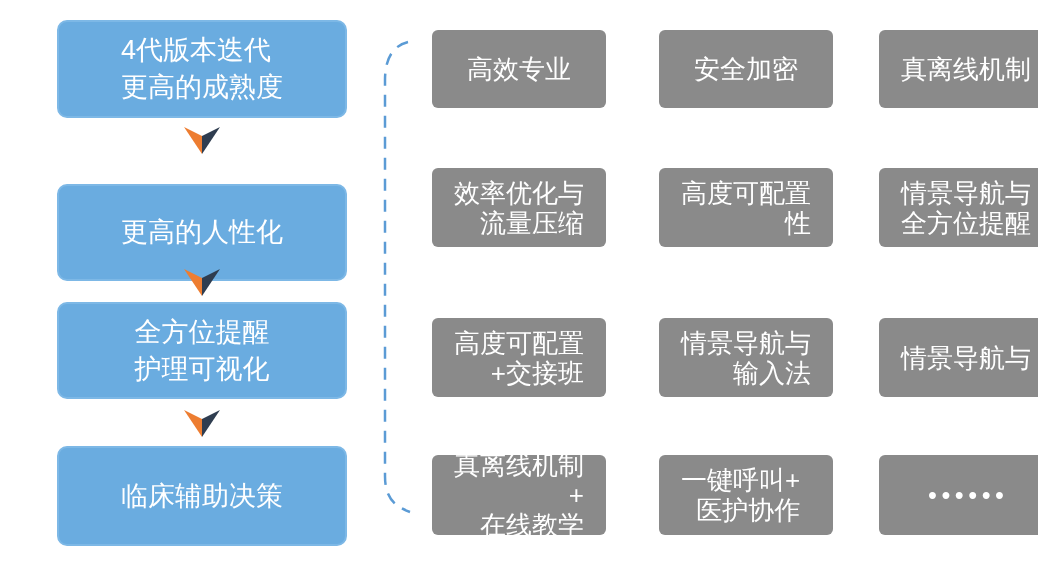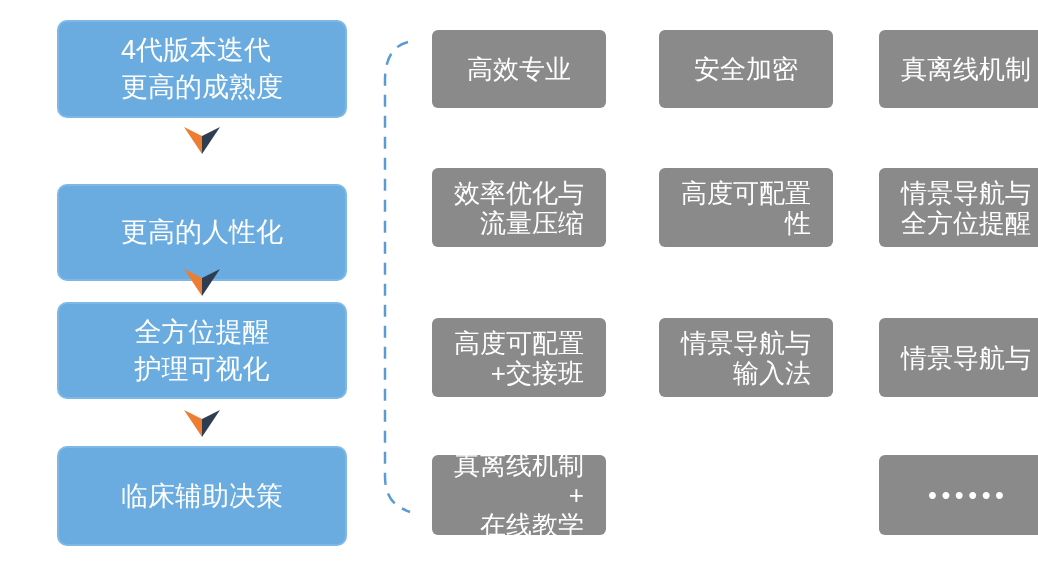--- a/index.html
+++ b/index.html
@@ -122,15 +122,17 @@
 性</div>
 
   <div class="cell c1 r3 left">高度可配置
 +交接班</div>
   <div class="cell c2 r3 left">情景导航与
 输入法</div>
   <div class="cell c3 r3 center">情景导航与</div>
 
   <div class="cell c1 r4 left">真离线机制+
 在线教学</div>
+  <div class="cell c2 r4 left">一键呼叫+
+医护协作</div>
   <div class="cell c3 r4 center dots">••••••</div>
 
 </div>
 
 </body></html>

